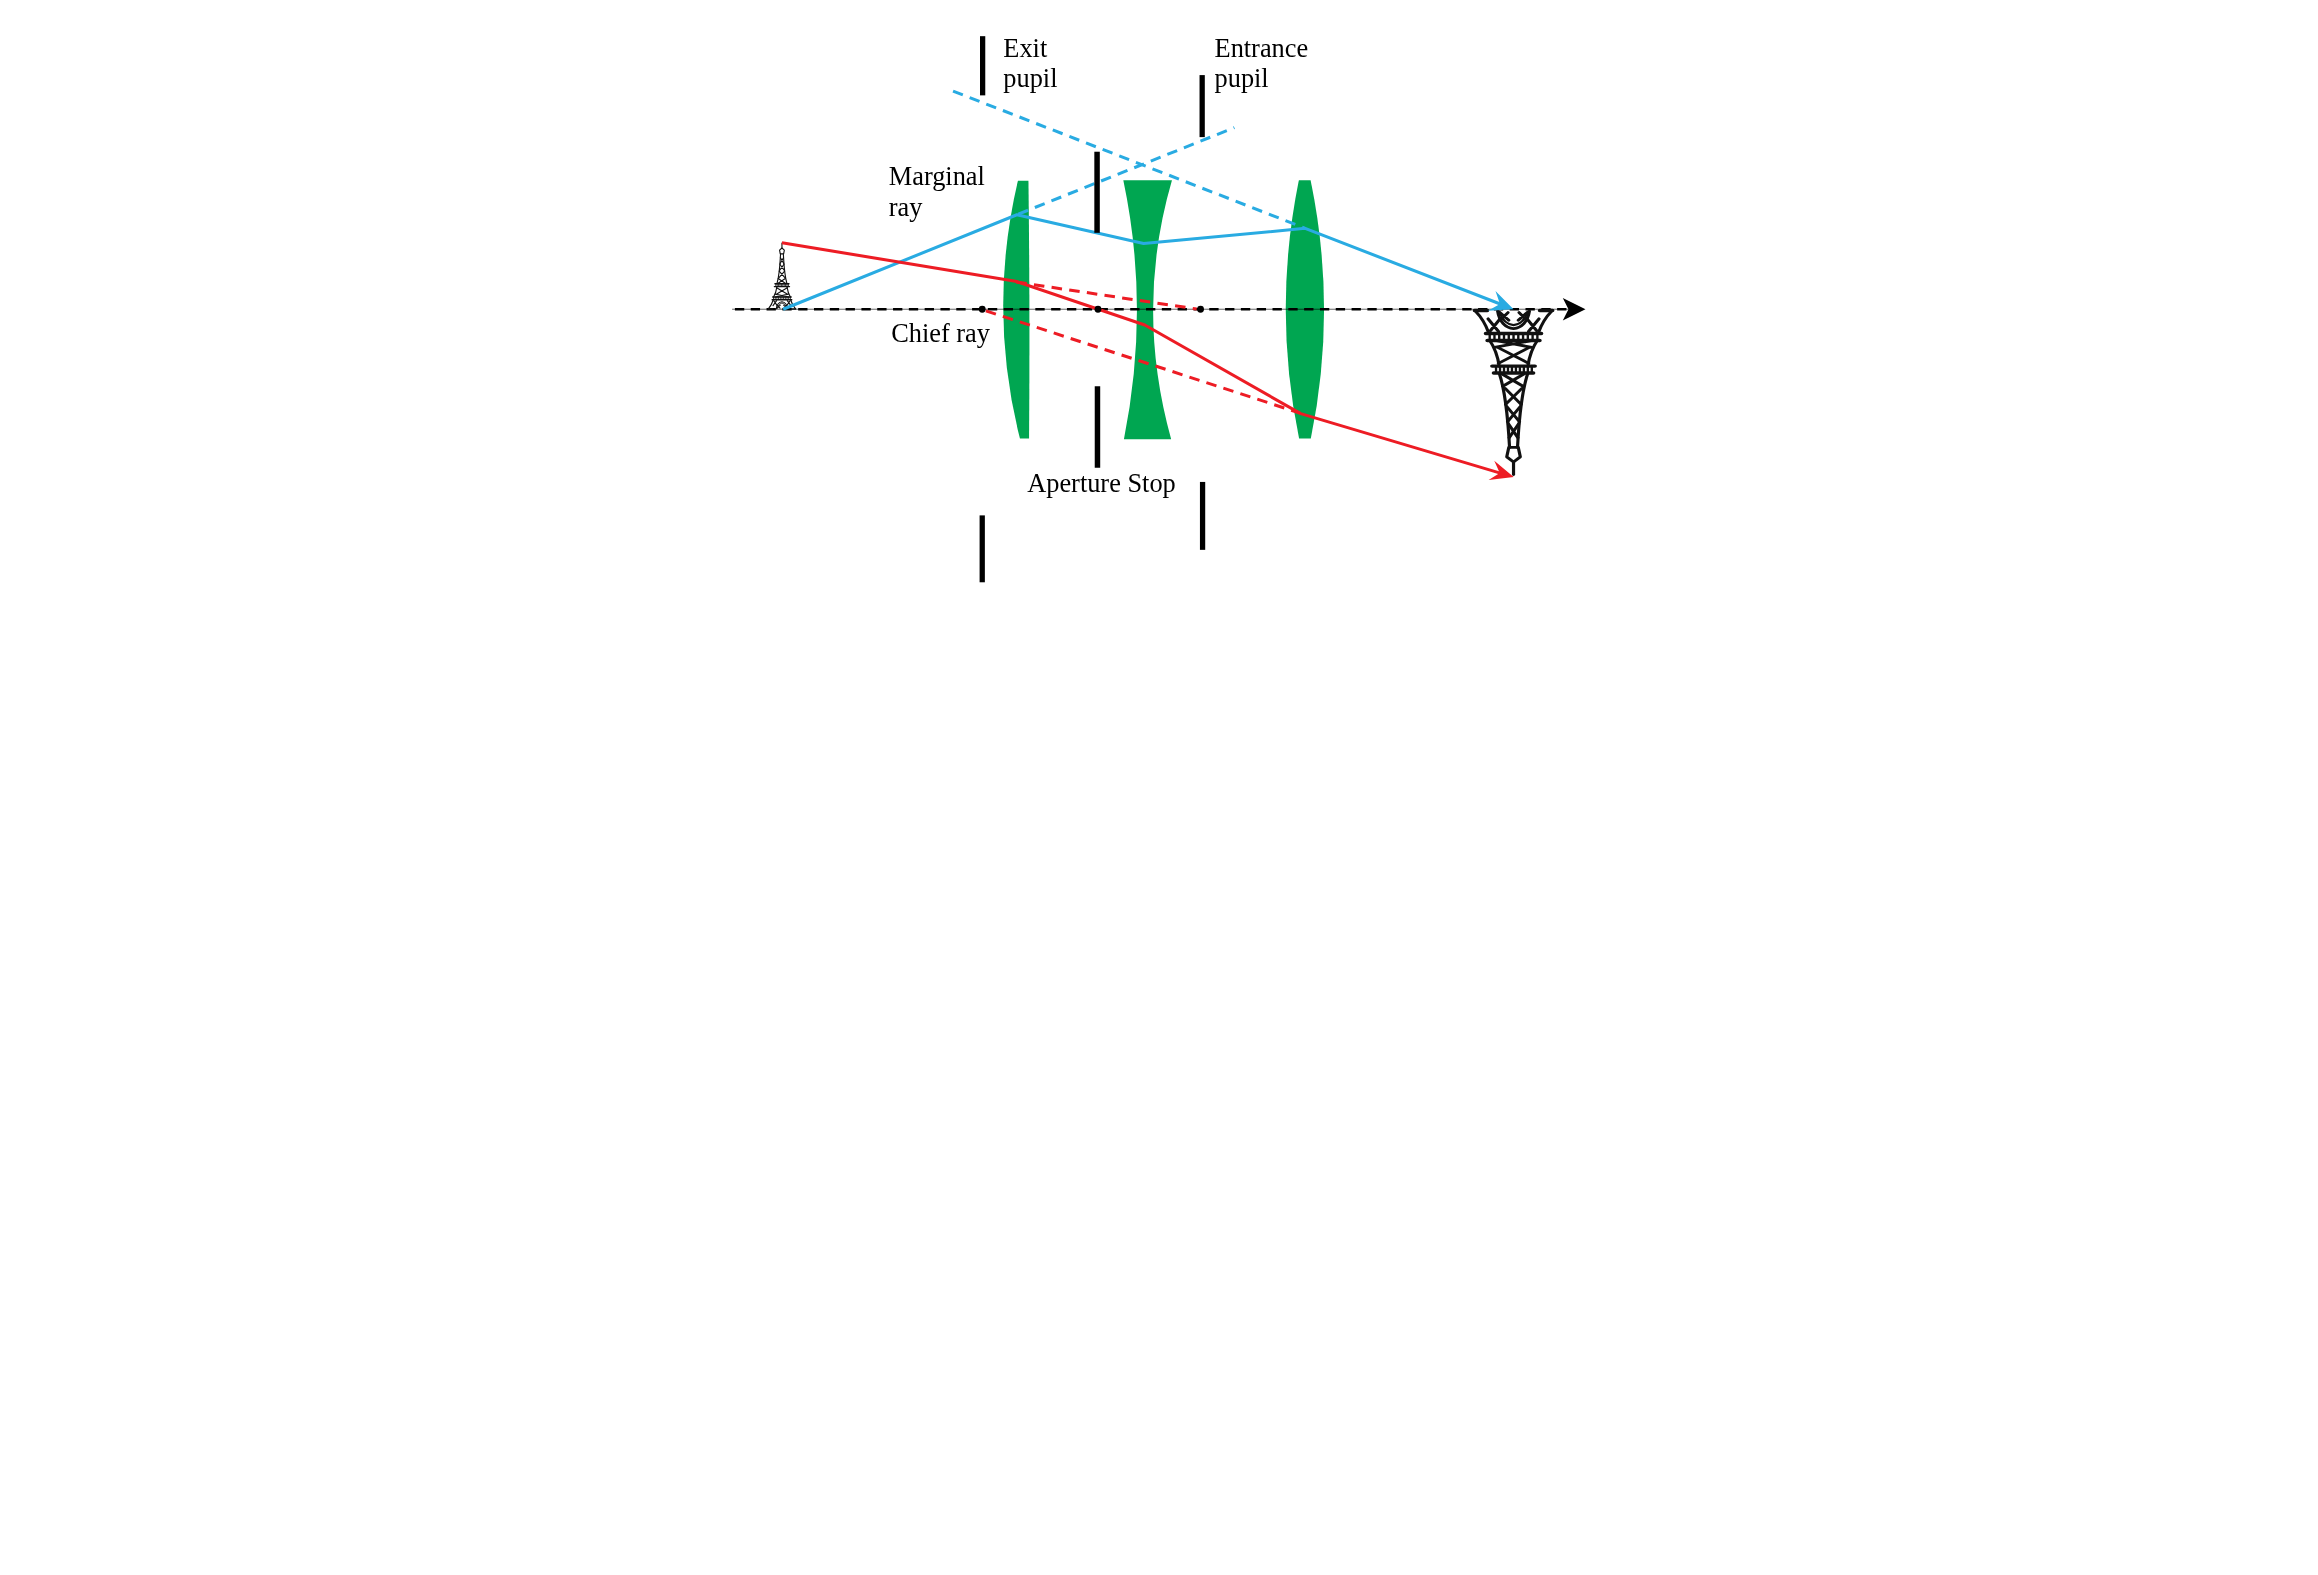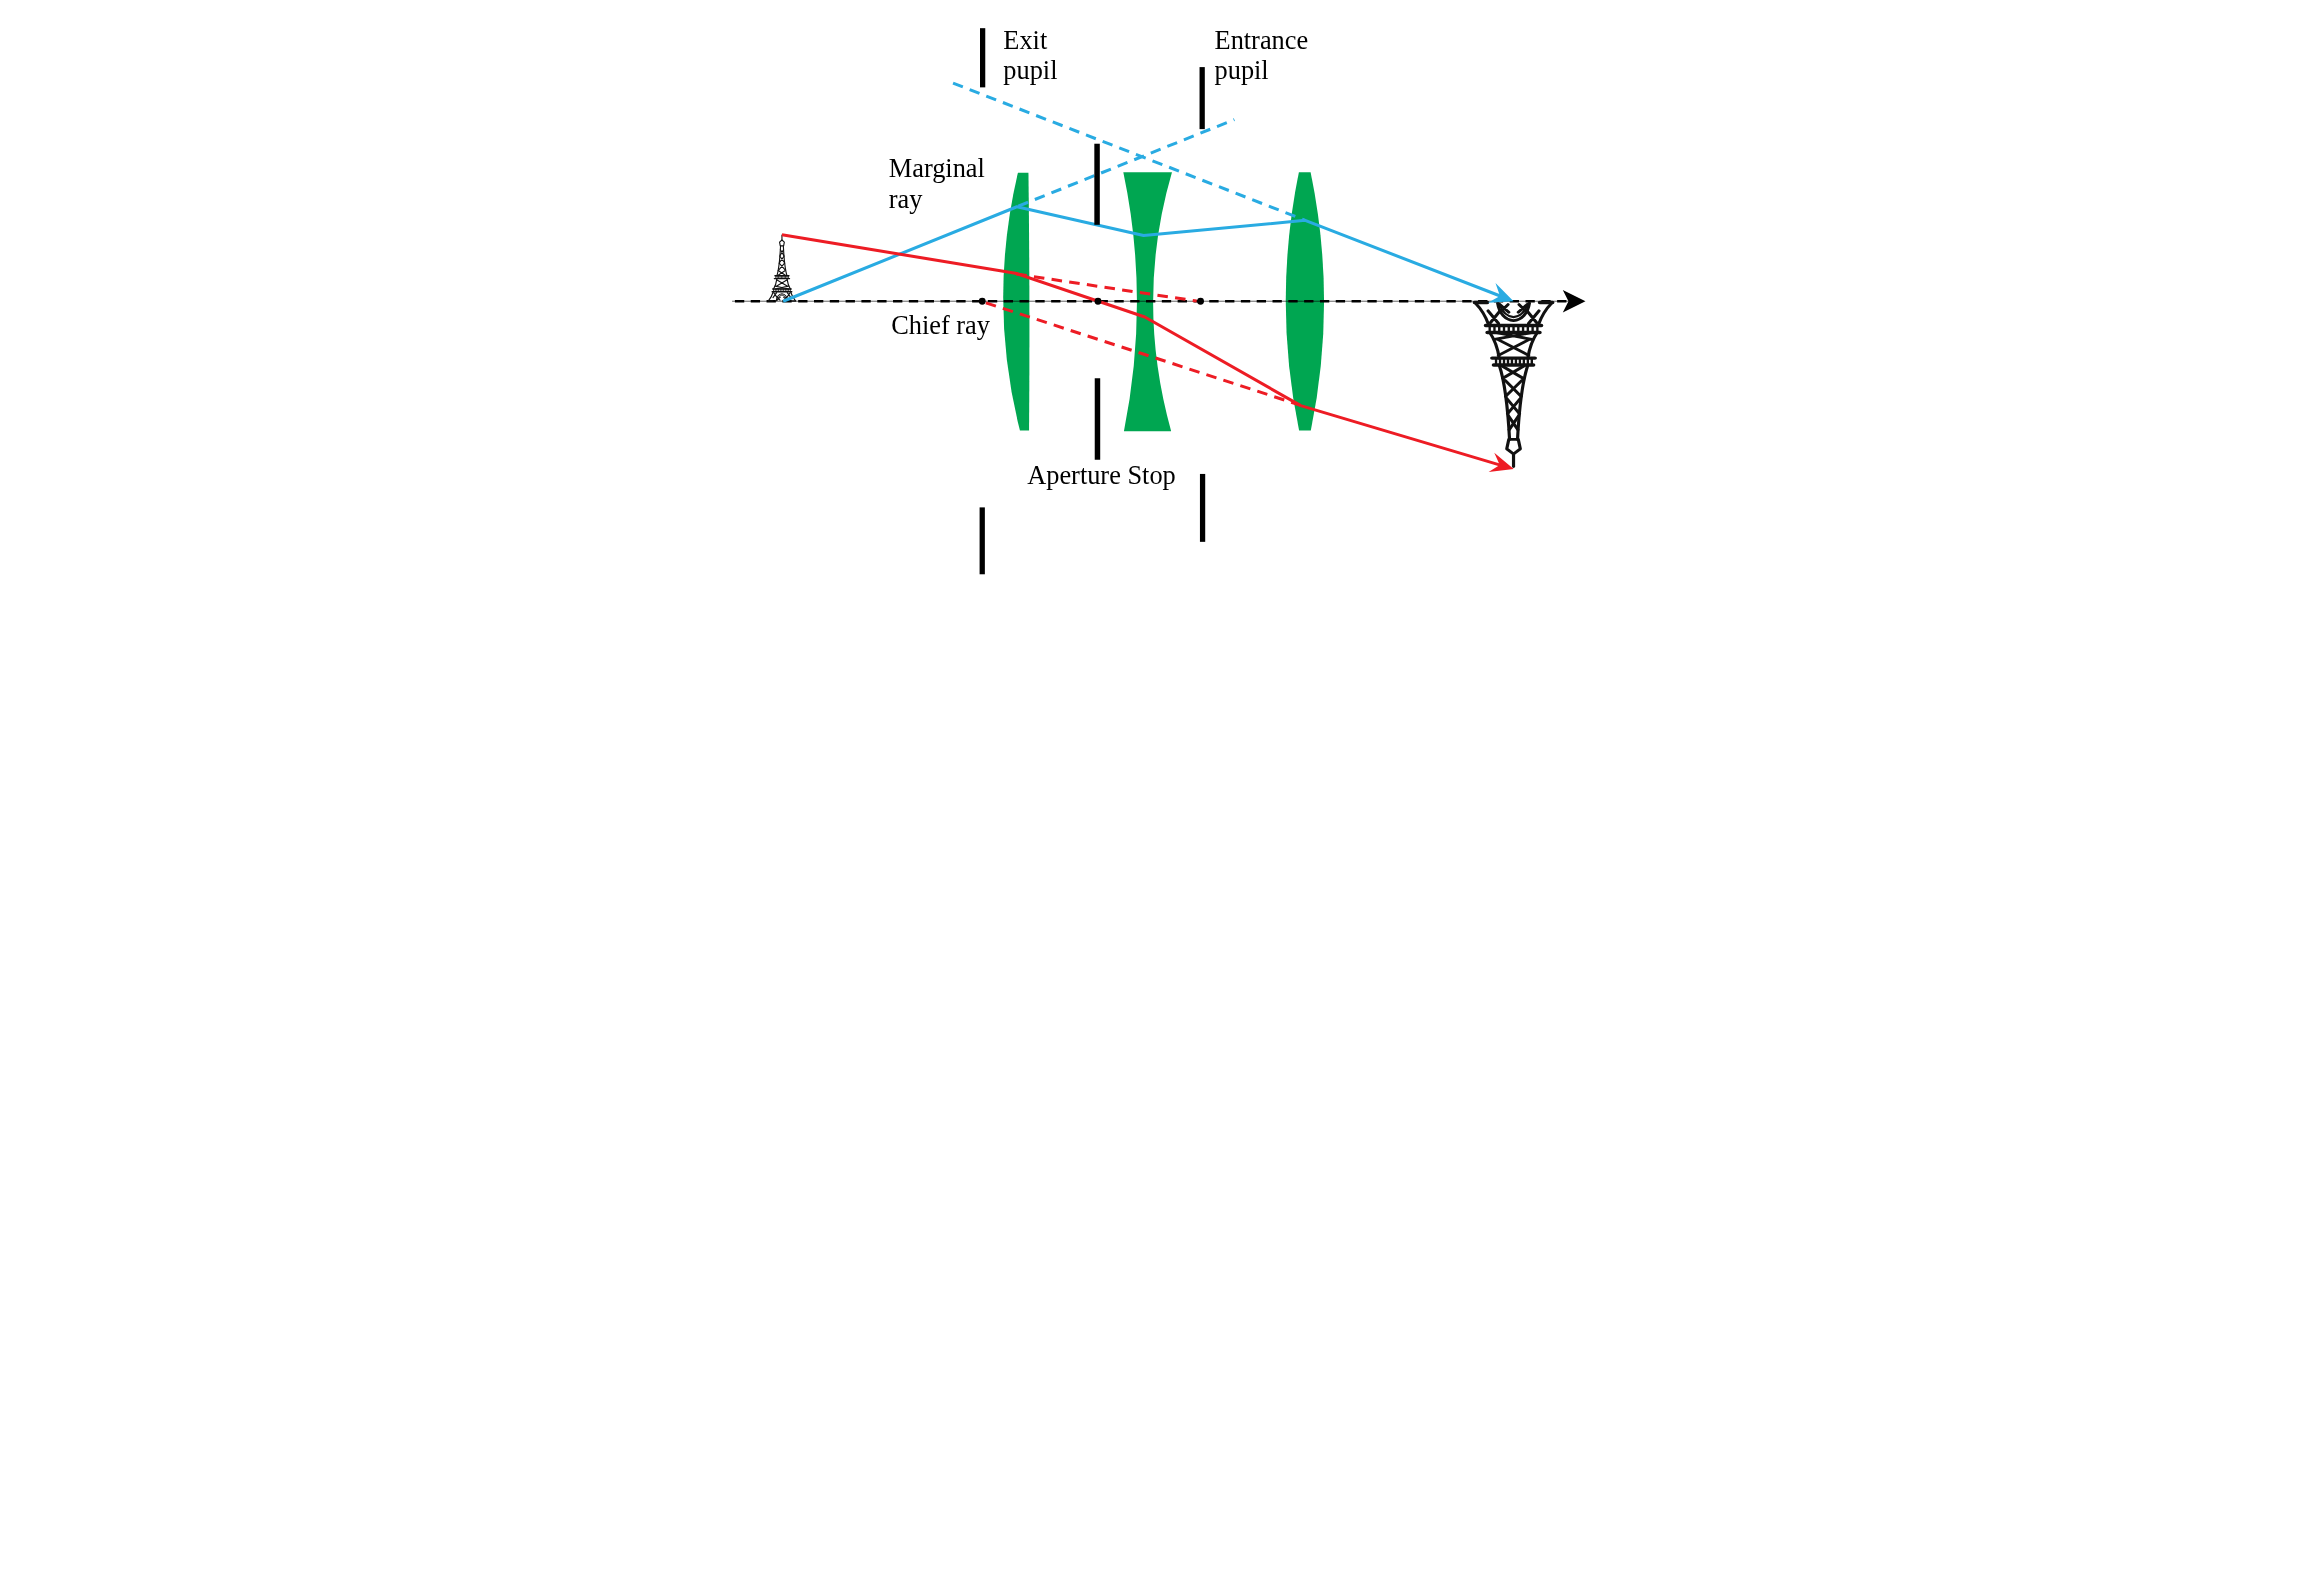--- a/index.html
+++ b/index.html
@@ -3,21 +3,21 @@
 <meta charset="utf-8">
 <style>
   :root{
     --c-marginal-ray:#29ABE2;
     --c-chief-ray:#ED1C24;
     --c-lens-green:#00A651;
     --c-ink:#000000;
     --c-background:#FFFFFF;
   }
   html,body{margin:0;padding:0;background:var(--c-background);}
-  .stage{width:100%;max-width:867px;margin:0 auto;}
+  .stage{width:100%;max-width:867px;margin:8px auto;}
   svg{display:block;width:100%;height:auto;background:var(--c-background);}
   .lens{fill:var(--c-lens-green);stroke:none;}
   .axis-thin{stroke:var(--c-ink);stroke-width:3;fill:none;}
   .axis-dash{stroke:var(--c-ink);stroke-width:12;fill:none;stroke-dasharray:46 32;}
   .bar{fill:var(--c-ink);stroke:none;}
   .dot{fill:var(--c-ink);stroke:none;}
   .ray-m{stroke:var(--c-marginal-ray);stroke-width:15;fill:none;stroke-linejoin:round;}
   .ray-c{stroke:var(--c-chief-ray);stroke-width:15;fill:none;stroke-linejoin:round;}
   .dashed{stroke-dasharray:52 36;}
   .head-m{fill:var(--c-marginal-ray);stroke:none;}

